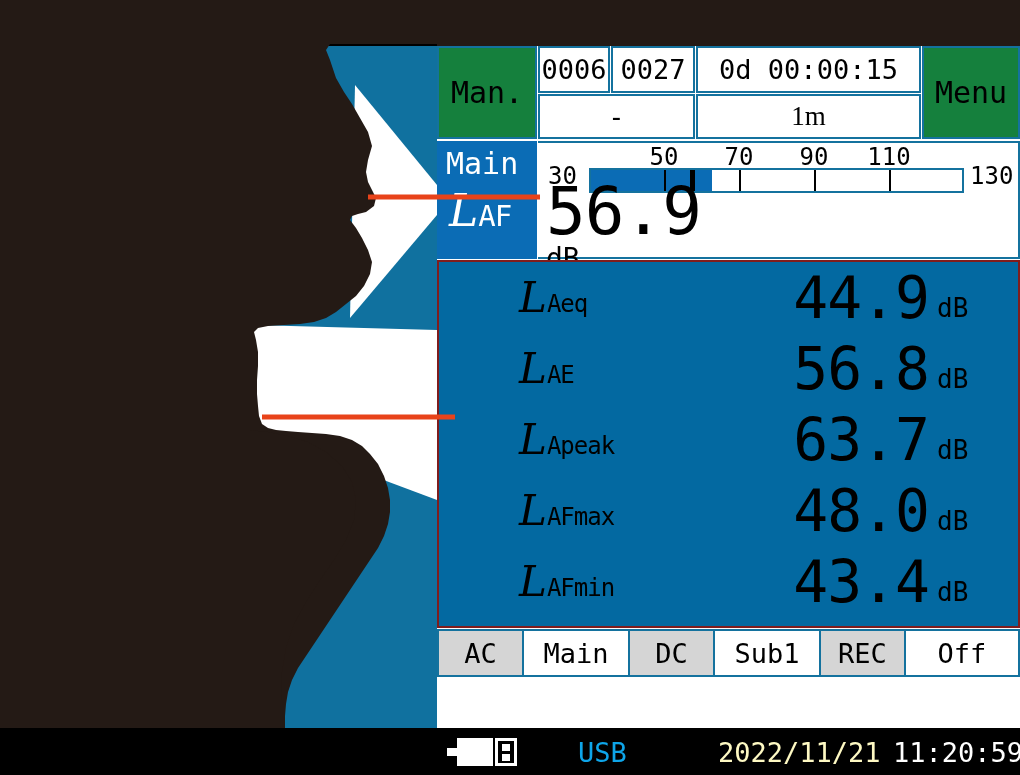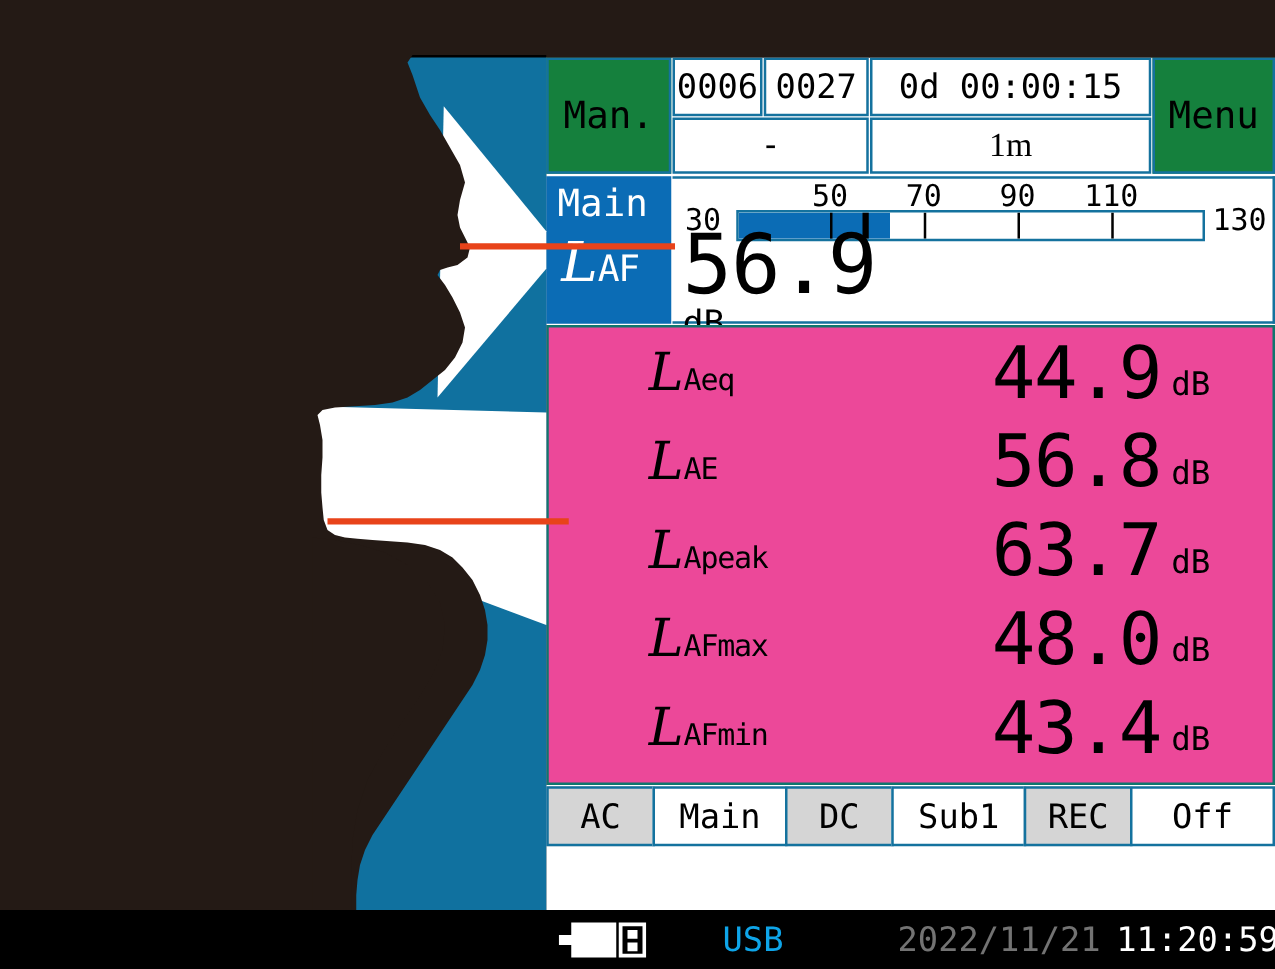--- a/index.html
+++ b/index.html
@@ -217,22 +217,22 @@
     margin-left: 8px;
     line-height: 1;
   }
 
   
   .subblk {
     position: absolute;
     left: 0px; top: 214px;
     width: 583px; height: 368px;
     box-sizing: border-box;
-    border: 2px solid #0f766e;
-    background: #ec4899;
+    border: 2px solid #7f1d1d;
+    background: #0369a1;
   }
   .subrow {
     position: relative;
     height: 71px;
     display: flex;
     align-items: center;
   }
   .sub-label {
     position: absolute;
     left: 80px;
@@ -324,21 +324,21 @@
     width: 70px; height: 30px;
   }
   .bb-usb {
     position: absolute;
     left: 578px; top: 737px;
     font-size: 27px; color: #0ea5e9;
   }
   .bb-date {
     position: absolute;
     left: 718px; top: 737px;
-    font-size: 27px; color: #737373;
+    font-size: 27px; color: #fef9c3;
   }
   .bb-time {
     position: absolute;
     left: 893px; top: 737px;
     font-size: 27px; color: #ffffff;
   }
 
   
   .overlay {
     position: absolute;

